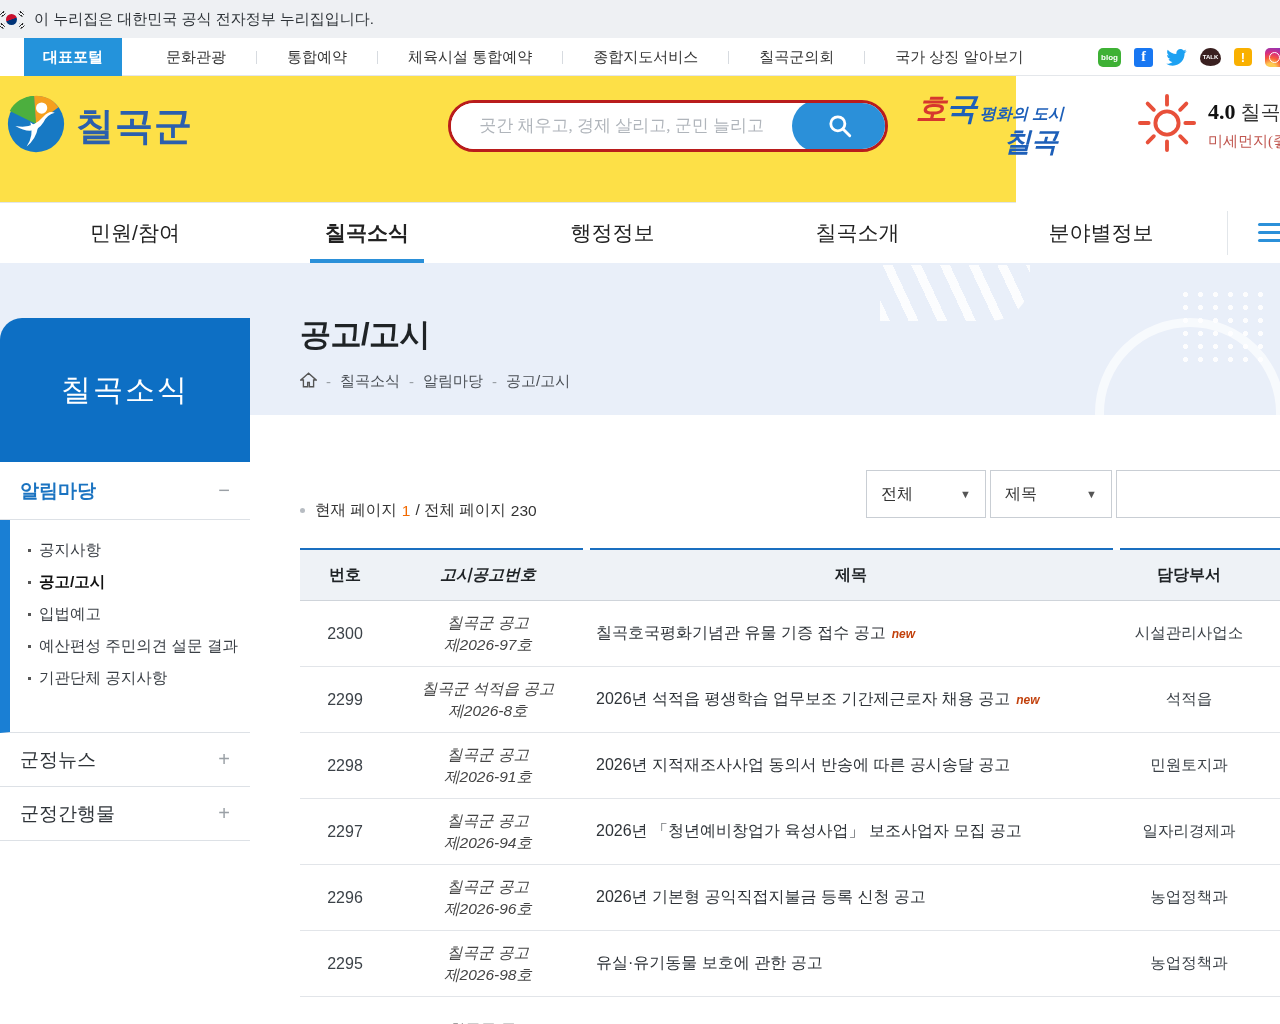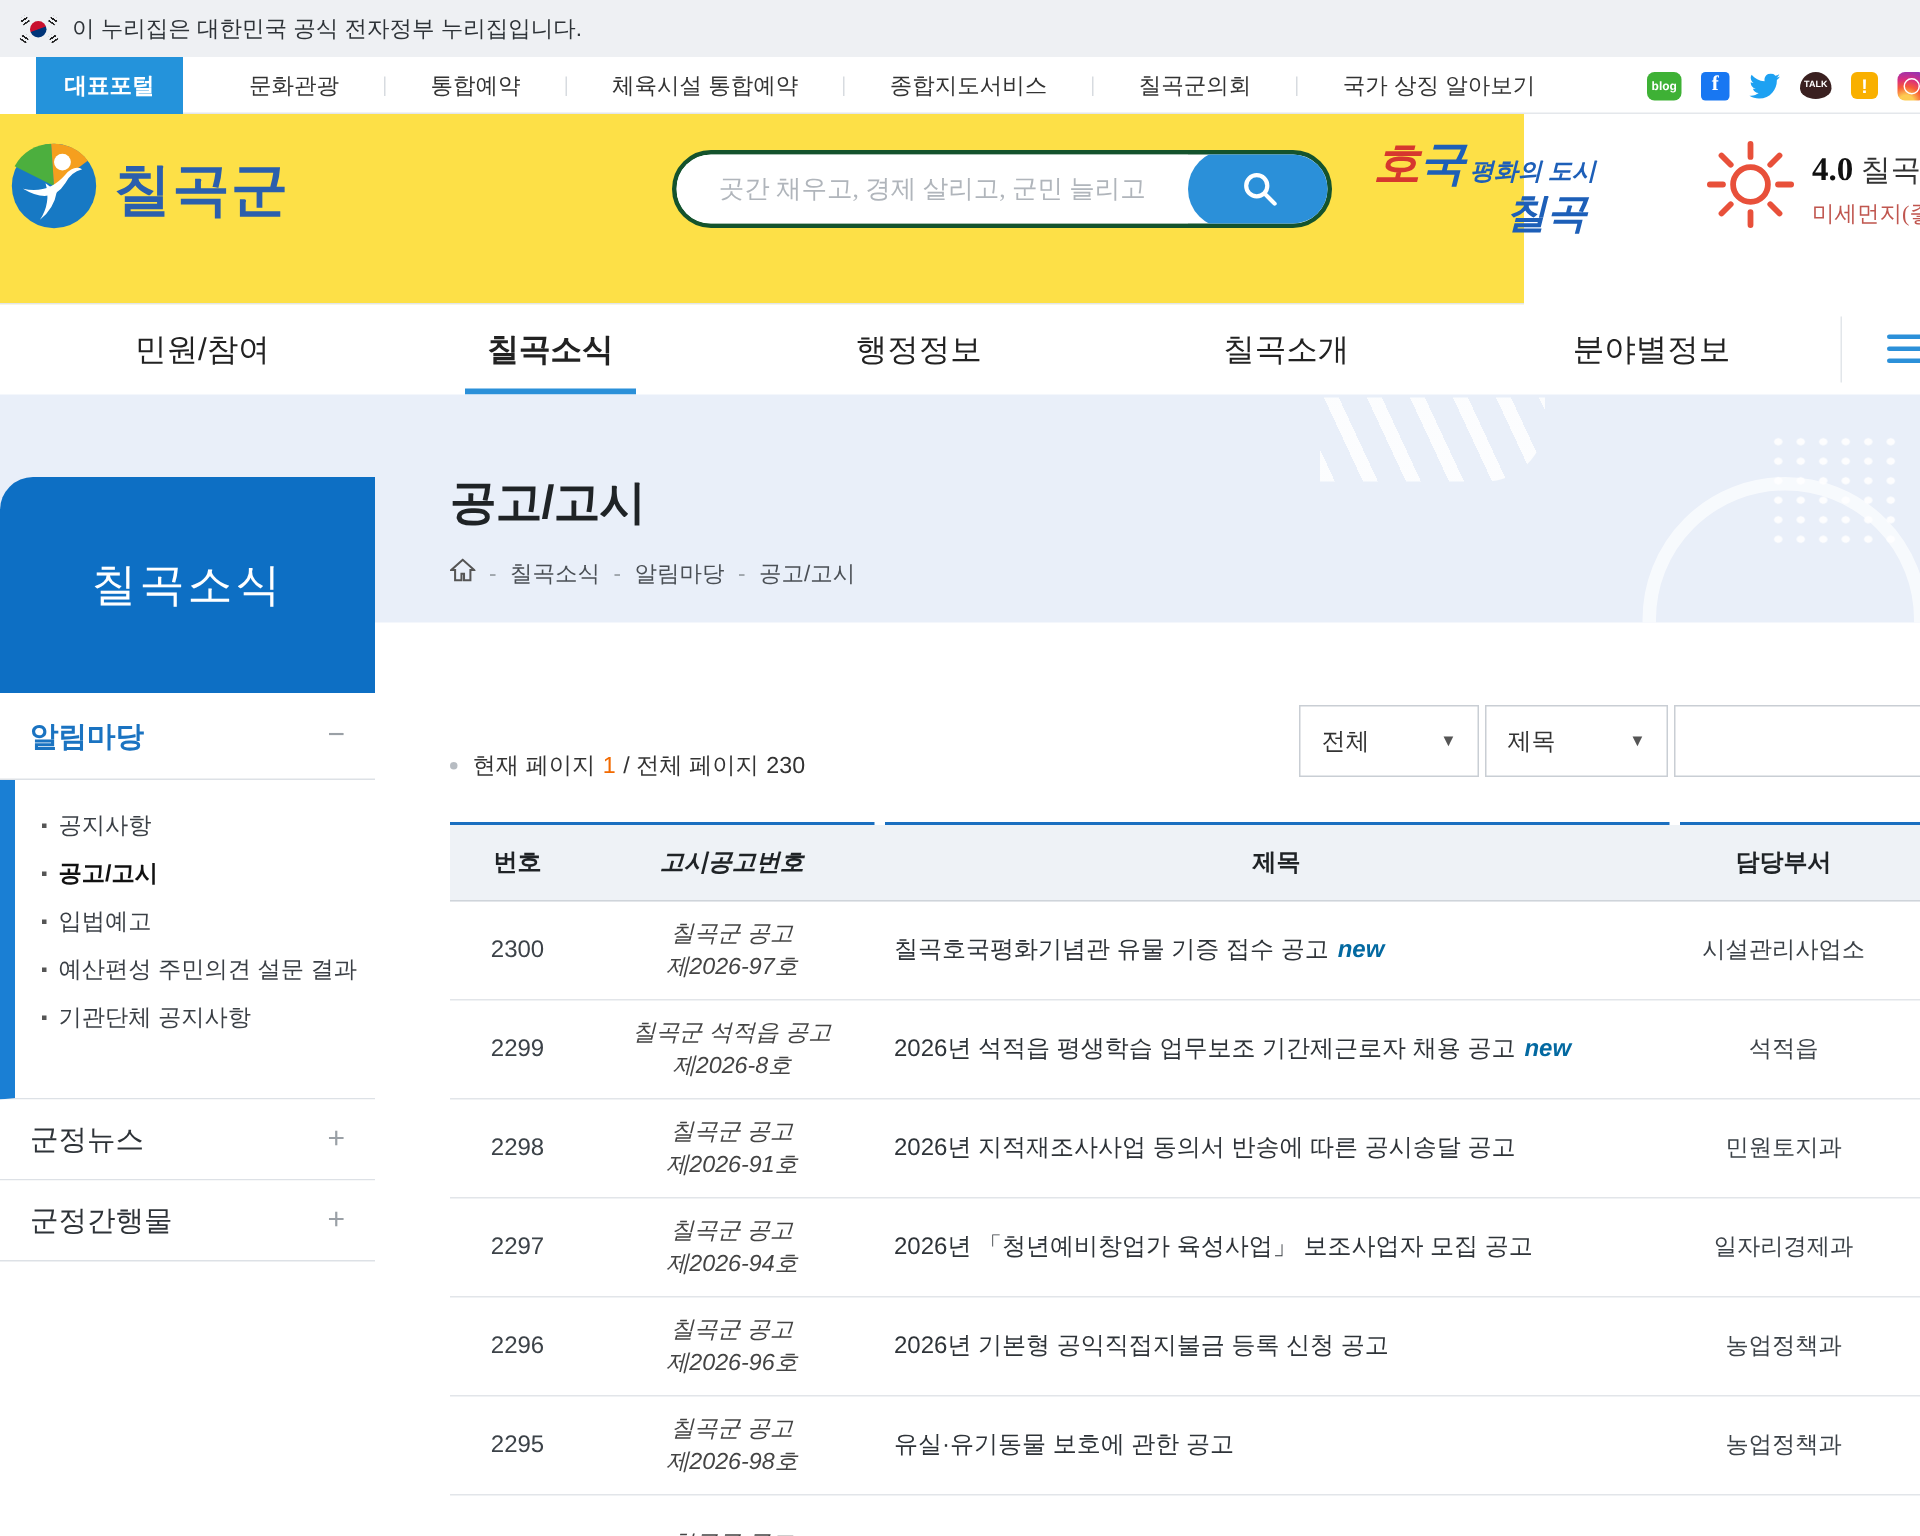--- a/index.html
+++ b/index.html
@@ -1,21 +1,21 @@
 <!DOCTYPE html>
 <html lang="ko"><head>
 <meta charset="utf-8">
 <style>
   * { margin:0; padding:0; box-sizing:border-box; }
   html,body { width:1280px; height:1024px; overflow:hidden; }
   body { font-family:"Liberation Sans","DejaVu Sans",sans-serif; background:#fff; }
   #page { position:relative; width:1280px; height:1024px; overflow:hidden; background:#fff; }
 
   
-  .govbar { position:absolute; left:0; top:0; width:1280px; height:38px; background:#eef0f3; display:flex; align-items:center; padding-left:14px; }
+  .govbar { position:absolute; left:0; top:0; width:1280px; height:38px; background:#eef0f3; display:flex; align-items:center; }
   .flag { width:24px; height:17px; position:relative; margin-right:10px; }
   .flag .taegeuk { position:absolute; left:6px; top:3px; width:11px; height:11px; border-radius:50%; background:linear-gradient(160deg,#c8102e 48%,#003478 52%); }
   .flag .tg { position:absolute; width:5px; height:5px; background:repeating-linear-gradient(0deg,#222 0 1px,transparent 1px 2.6px); }
   .flag .tg1{ left:0; top:0; transform:rotate(-34deg);} .flag .tg2{ right:0; top:0; transform:rotate(34deg);}
   .flag .tg3{ left:0; bottom:0; transform:rotate(34deg);} .flag .tg4{ right:0; bottom:0; transform:rotate(-34deg);}
   .gov-text { font-size:15px; color:#2e3338; }
 
   
   .tabbar { position:absolute; left:0; top:38px; width:1280px; height:38px; background:#fff; border-bottom:1px solid #e4e7eb;margin-left:24px; }
   .tab-active { position:absolute; left:0; top:0; width:98px; height:38px; background:#2493db; color:#fff; font-size:15px; font-weight:bold; display:flex; align-items:center; justify-content:center; cursor:pointer; }
@@ -30,21 +30,21 @@
   .ic-talk { width:21px; height:18px; background:#3a2020; border-radius:50% 50% 50% 50%/60% 60% 40% 40%; color:#fff; font-size:6px; font-weight:bold; }
   .ic-story { width:18px; height:18px; background:#f9b000; border-radius:4px; color:#fff; font-size:13px; font-weight:bold; }
   .ic-insta { width:19px; height:19px; border-radius:5px; background:radial-gradient(circle at 30% 110%,#fdcb52 0 22%,#f75b38 45%,#d92e7f 65%,#9135b5 90%); position:relative; }
   .ic-insta::before { content:""; position:absolute; left:4px; top:4px; width:9px; height:9px; border:1.6px solid #fff; border-radius:50%; }
   .lang-btn { position:absolute; left:1263px; top:6px; width:120px; height:26px; border:1px solid #9aa0a6; background:#fff; font-size:12px; color:#333; display:flex; align-items:center; padding-left:9px; letter-spacing:.5px; cursor:pointer; }
 
   
   .header { position:absolute; left:0; top:76px; width:1016px; height:127px; background:#fde047; border-bottom:1px solid #e1e5ea;font-family:Liberation Serif, serif; }
   .logo { position:absolute; left:6px; top:18px; display:flex; align-items:center; gap:10px; cursor:pointer; }
   .logo-text { font-size:38px; font-weight:bold; color:#2b5fad; letter-spacing:1px; }
-  .search { position:absolute; left:448px; top:24px; width:440px; height:52px; border:3px solid #14532d; border-radius:28px; background:#fff; display:flex; align-items:flex-end; overflow:hidden; }
+  .search { position:absolute; left:448px; top:24px; width:440px; height:52px; border:3px solid #b91c1c; border-radius:28px; background:#fff; display:flex; align-items:flex-end; overflow:hidden; }
   .search input { flex:1; height:100%; border:0; outline:none; font-size:17px; color:#333; text-align:center; font-family:inherit; }
   .search input::placeholder { color:#b0b5bb; }
   .search-btn { width:96px; height:52px; margin:-3px -3px -3px 0; background:#2b90d9; border:0; border-radius:28px; display:flex; align-items:center; justify-content:center; cursor:pointer; }
   .slogan { position:absolute; left:916px; top:16px; width:160px; font-style:italic; line-height:1.1; cursor:default; }
   .slogan .l1 { white-space:nowrap; }
   .slogan .hoguk { font-size:31px; font-weight:bold; color:#d6372e; letter-spacing:-1px; }
   .slogan .guk { color:#1d5fb8; }
   .slogan .city { font-size:16px; font-weight:bold; color:#1d5fb8; }
   .slogan .l2 { text-align:right; font-size:27px; font-weight:bold; color:#1d5fb8; margin-top:2px; padding-right:18px; }
   .weather { position:absolute; left:1138px; top:18px; display:flex; align-items:center; gap:12px; }
@@ -105,21 +105,21 @@
   .col-no { width:90px; text-align:center; flex:none; }
   .col-gosi { width:196px; text-align:center; flex:none;font-style:italic; }
   .col-title { width:530px; flex:none; }
   .col-dept { width:146px; text-align:center; flex:none; }
   .board-head .hc { font-size:16px; font-weight:bold; color:#1f2326; }
   .board-head .col-title { text-align:center; }
   .brow { height:66px; border-bottom:1px solid #e2e5e9; display:flex; align-items:center; cursor:pointer; }
   .brow .col-no { font-size:16px; color:#3c4248; }
   .gosi-lines { font-size:15.5px; color:#444; line-height:22px; }
   .brow .col-title { padding-left:10px; font-size:16px; color:#2e3338; white-space:nowrap; overflow:hidden; }
-  .new-badge { color:#0369a1; font-size:16px; font-weight:bold; font-style:italic; margin-left:6px; }
+  .new-badge { color:#c2410c; font-size:12px; font-weight:bold; font-style:italic; margin-left:6px; }
   .brow .col-dept { font-size:15.5px; color:#3c4248; }
 </style>
 </head>
 <body>
 
 <div id="page">
 
   <div class="govbar">
     <span class="flag">
       <span class="taegeuk"></span>

